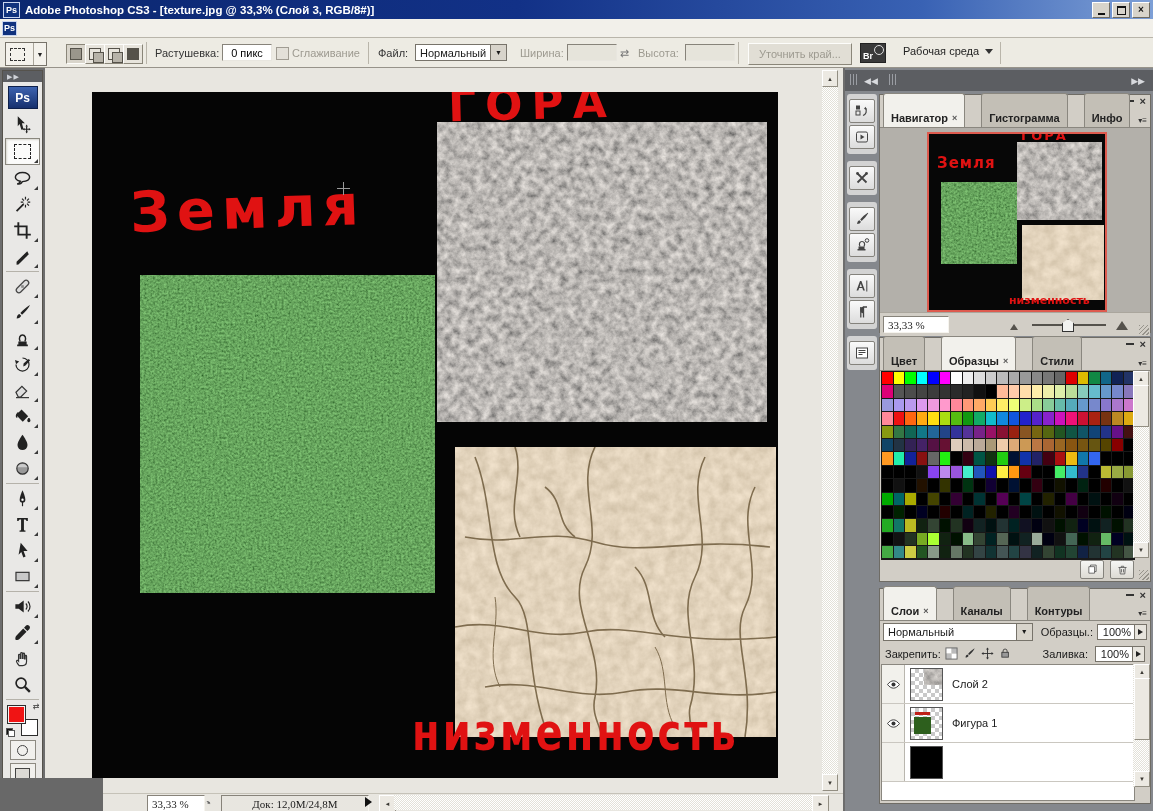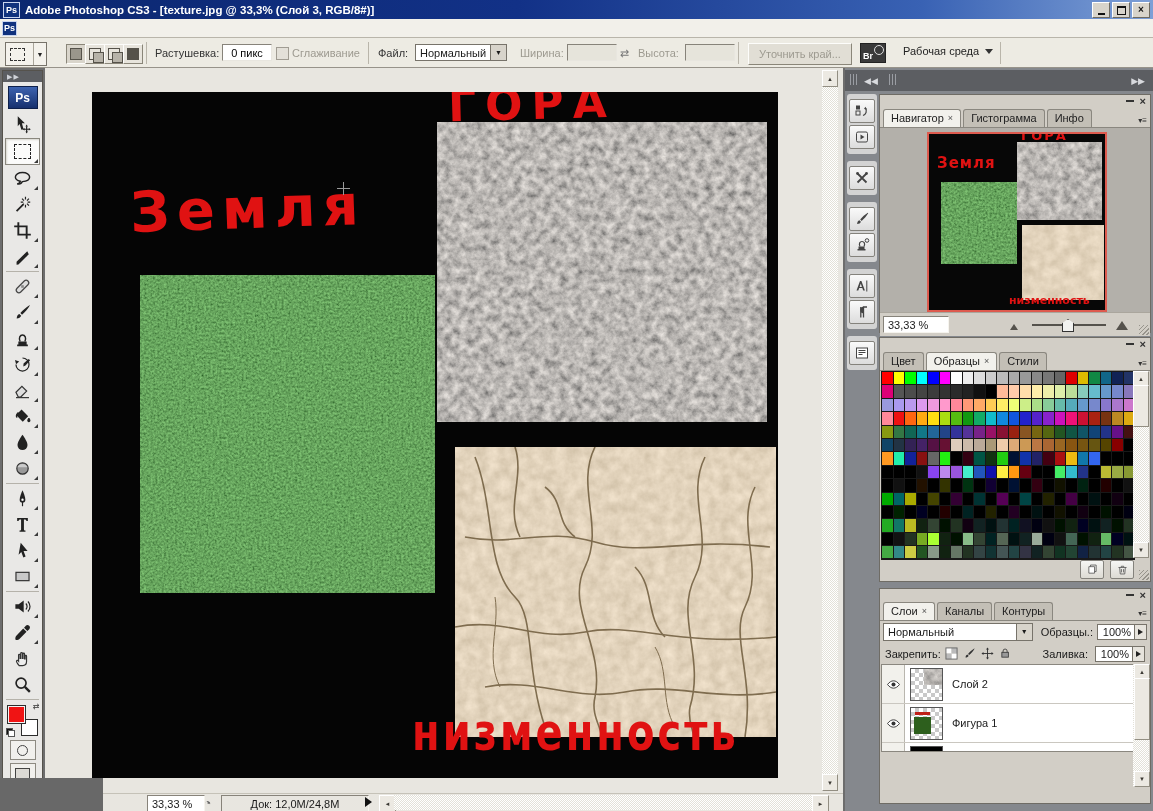--- a/index.html
+++ b/index.html
@@ -89,40 +89,40 @@
   #crosshair:after{left:0;top:6px;width:13px;height:1px;}
   .dither{background-image:linear-gradient(45deg,#fff 25%,transparent 25%,transparent 75%,#fff 75%),
     linear-gradient(45deg,#fff 25%,transparent 25%,transparent 75%,#fff 75%);
     background-size:2px 2px;background-position:0 0,1px 1px;background-color:#e3e1d8;}
   .sbtn{position:absolute;background:#ece9e2;border:1px solid;border-color:#fff #928e82 #928e82 #fff;
     display:flex;align-items:center;justify-content:center;font-size:6px;color:#3c3a34;line-height:1;}
   #vscroll{left:777px;top:2px;width:16px;height:721px;}
   #statusbar{left:103px;top:793px;width:740px;height:18px;background:#e8e6e0;border-top:1px solid #c5c2b8;box-sizing:border-box;}
   #darkcorner{left:0;top:778px;width:103px;height:33px;background:#686868;}
   .sfield{position:absolute;top:1px;height:15px;border:1px solid;border-color:#87837a #f6f4ee #f6f4ee #87837a;
-    background:#fff;display:flex;align-items:center;padding:0 4px;}
+    background:#fff;display:flex;align-items:center;padding:0 4px;font-family:Liberation Serif, serif;}
   #docinfo{background:#e8e6e0;justify-content:center;}
   .popArr{position:absolute;top:3px;width:0;height:0;border-top:5px solid transparent;border-bottom:5px solid transparent;border-left:7px solid #111;}
   
   #dock{left:845px;top:68px;width:308px;height:743px;background:#85888d;}
   #dockhead{position:absolute;left:0;top:2px;width:308px;height:21px;background:#5c5e62;color:#d8dade;
     font-size:8px;display:flex;align-items:center;}
   .grip{width:1px;height:11px;background:#9a9da3;margin:0 1px;display:inline-block;}
   #dockicons{position:absolute;left:2px;top:26px;width:30px;}
   .dgroup{background:#d3d3d3;border-radius:3px;padding:3px 2px;margin-bottom:7px;}
   .dbtn{width:24px;height:22px;margin:2px auto;background:linear-gradient(#fafafa,#dcdcdc);border:1px solid #84827c;
     border-radius:2px;display:flex;align-items:center;justify-content:center;}
   .dbtn svg{width:16px;height:16px;}
   .panel{position:absolute;left:34px;width:272px;background:#d2cec6;border:1px solid #6f6c65;box-sizing:border-box;}
   .phead{height:12px;display:flex;align-items:center;justify-content:flex-end;gap:6px;padding-right:4px;}
   .pmin{width:8px;height:2px;background:#333;}
   .pclose{font-size:11px;font-weight:bold;color:#333;line-height:8px;}
   .ptabs{height:20px;display:flex;align-items:flex-end;padding-left:3px;border-bottom:1px solid #8a877f;position:relative;}
-  .tab{display:flex;align-items:center;gap:4px;padding:2px 7px 3px;background:#c3bfb6;border:1px solid #8a877f;border-bottom:none;
-    border-radius:3px 3px 0 0;margin-right:2px;color:#222;}
+  .tab{display:flex;align-items:center;gap:4px;padding:18px 7px 3px;background:#c3bfb6;border:1px solid #8a877f;border-bottom:none;
+    border-radius:3px 3px 0 0;margin-right:16px;color:#222;font-weight:bold;}
   .tab.active{background:#f2f1ec;}
   .tab .tx{font-size:9px;color:#555;}
   .pmenu{position:absolute;right:3px;bottom:2px;font-size:8px;color:#333;}
   
   #navcontent{height:184px;background:#b3b0aa;position:relative;}
   #navthumb{position:absolute;left:47px;top:4px;width:176px;height:176px;background:#070707;border:2px solid #dd5a4e;overflow:hidden;}
   #navthumb .ann{font-family:"DejaVu Sans",sans-serif;}
   #navbottom{height:23px;position:relative;background:#d2cec6;border-top:1px solid #aaa69d;}
   .navzoomin,.navzoomout{position:absolute;top:7px;}
   .tri{display:inline-block;width:0;height:0;border-left:4px solid transparent;border-right:4px solid transparent;border-bottom:6px solid #55524c;}
@@ -142,21 +142,21 @@
     display:flex;align-items:center;justify-content:center;}
   .minibtn svg{width:13px;height:13px;}
   #blendrow{position:absolute;left:0;top:31px;width:100%;height:23px;display:flex;align-items:center;padding:0 3px;box-sizing:border-box;}
   #lockrow{position:absolute;left:0;top:54px;width:100%;height:21px;display:flex;align-items:center;padding:0 5px;box-sizing:border-box;gap:3px;}
   .lockico{width:15px;height:15px;display:flex;align-items:center;justify-content:center;}
   .lockico svg{width:13px;height:13px;}
   .valbox{height:16px;background:#fff;border:1px solid #77736a;display:flex;align-items:center;box-sizing:border-box;margin-left:4px;}
   .valbox span{padding:0 3px;min-width:30px;text-align:right;}
   .valbox .sd{width:11px;height:100%;border-left:1px solid #77736a;background:#e6e3dc;display:flex;align-items:center;justify-content:center;}
   .sdtri{width:0;height:0;border-top:3px solid transparent;border-bottom:3px solid transparent;border-left:5px solid #222;}
-  #layerlist{position:absolute;left:1px;top:75px;width:254px;height:88px;background:#fff;overflow:hidden;border:1px solid #8a877f;box-sizing:border-box;}
+  #layerlist{position:absolute;left:1px;top:75px;width:254px;height:137px;background:#fff;overflow:hidden;border:1px solid #8a877f;box-sizing:border-box;}
   #llscroll{position:absolute;right:1px;top:75px;width:16px;height:123px;}
   .lrow{position:relative;height:38px;border-bottom:1px solid #cac7c0;display:flex;align-items:center;background:#fff;}
   .lrow.sel{background:#152d79;color:#fff;font-weight:bold;}
   .eyecell{width:23px;height:100%;border-right:1px solid #b9b6ae;display:flex;align-items:center;justify-content:center;box-sizing:border-box;background:#f2f1ec;}
   .eyecell svg{width:15px;height:11px;}
   .lthumb{position:relative;width:33px;height:33px;margin:0 9px 0 5px;border:1px solid #555;box-sizing:border-box;overflow:hidden;}
   .lrow.sel .lthumb{border:2px solid #fff;}
   .checker{background:repeating-conic-gradient(#c9c9c9 0 90deg,#ffffff 0 180deg) 0 0/8px 8px;}
   .lthumb.black{background:#000;}
   .sn{position:absolute;}

